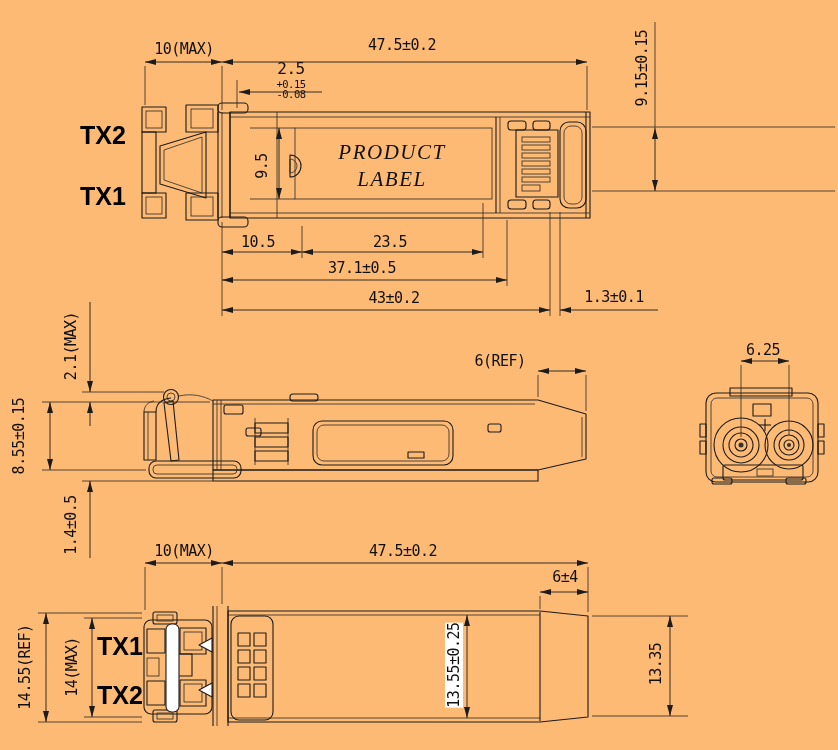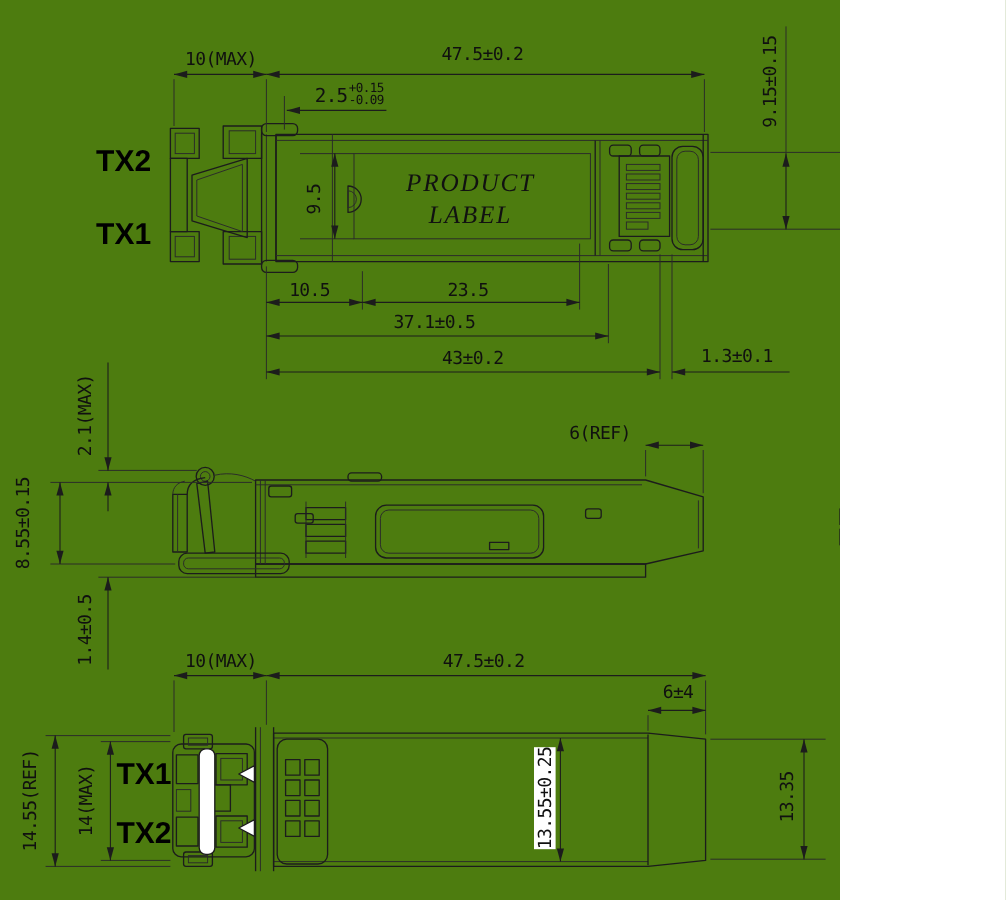--- a/index.html
+++ b/index.html
@@ -1,31 +1,31 @@
 <!DOCTYPE html>
 <html><head>
 <meta charset="utf-8">
 <style>
   html,body{margin:0;padding:0;background:#fff;}
-  #canvas{position:relative;width:700px;height:750px;background:#4d7c0f;overflow:hidden;
+  #canvas{position:relative;width:838px;height:750px;background:#fdba74;overflow:hidden;
           font-family:"DejaVu Sans Mono", monospace;}
   svg{position:absolute;left:0;top:0;}
   .ol{stroke:#1c1c1c;stroke-width:1.1;fill:none;stroke-linejoin:round;}
   .thin{stroke:#2a2a2a;stroke-width:0.8;fill:none;}
   .dim{stroke:#1c1c1c;stroke-width:0.9;fill:none;}
   .fillw{fill:#fff;}
   .filld{fill:#333;stroke:none;}
   .lbl{position:absolute;font:15px "DejaVu Sans Mono", monospace;color:#101010;
        white-space:nowrap;transform:translate(-50%,-50%);letter-spacing:-0.5px;}
   .rot{transform:translate(-50%,-50%) rotate(-90deg);}
   .tx{font-family:"Liberation Sans", sans-serif;font-size:25px;font-weight:600;color:#000;
       letter-spacing:0px;}
   .prod{font-family:"Liberation Serif", serif;font-size:21px;color:#111;text-align:center;
         line-height:27px;letter-spacing:1.5px;font-style:italic;}
-  .tol{display:flex;align-items:center;gap:1px;font:16px "DejaVu Sans Mono", monospace;}
+  .tol{display:flex;align-items:center;gap:1px;font:16px "DejaVu Sans Mono", monospace;flex-direction:column;}
   .tolstack{display:flex;flex-direction:column;font-size:10.5px;line-height:10px;letter-spacing:-0.5px;}
 </style>
 </head>
 <body>
 
 <div id="canvas">
 
 <svg width="838" height="750" viewBox="0 0 838 750">
   <defs>
     <marker id="arr" viewBox="0 0 12 8" refX="11.6" refY="4" markerWidth="12" markerHeight="8" orient="auto-start-reverse" markerUnits="userSpaceOnUse">
@@ -272,21 +272,21 @@
     <line class="dim" x1="670" y1="616" x2="670" y2="716" marker-start="url(#arr)" marker-end="url(#arr)"></line>
   </g>
 </svg>
 
 <div class="lbl" style="left:184px;top:49px">10(MAX)</div>
 <div class="lbl" style="left:402px;top:45px">47.5±0.2</div>
 <div class="lbl tol" style="left:291px;top:79px">
   <span>2.5</span>
   <span class="tolstack">
     <span>+0.15</span>
-    <span>-0.09</span>
+    <span>-0.08</span>
   </span>
 </div>
 <div class="lbl tx" style="left:103px;top:135px">TX2</div>
 <div class="lbl tx" style="left:103px;top:196px">TX1</div>
 <div class="lbl rot" style="left:262px;top:166px">9.5</div>
 <div class="lbl prod" style="left:392px;top:166px">
   <span style="display:block">PRODUCT</span>
   <span style="display:block">LABEL</span>
 </div>
 <div class="lbl rot" style="left:642px;top:68px">9.15±0.15</div>

